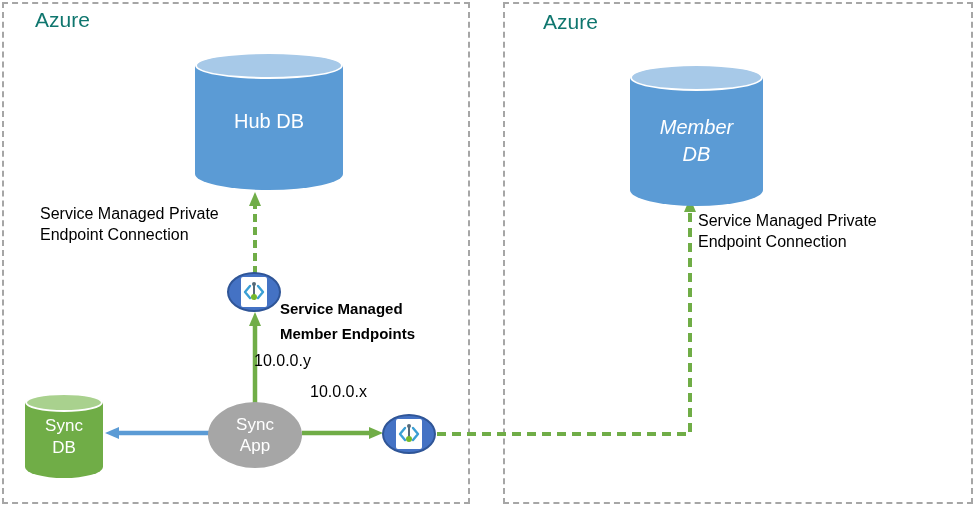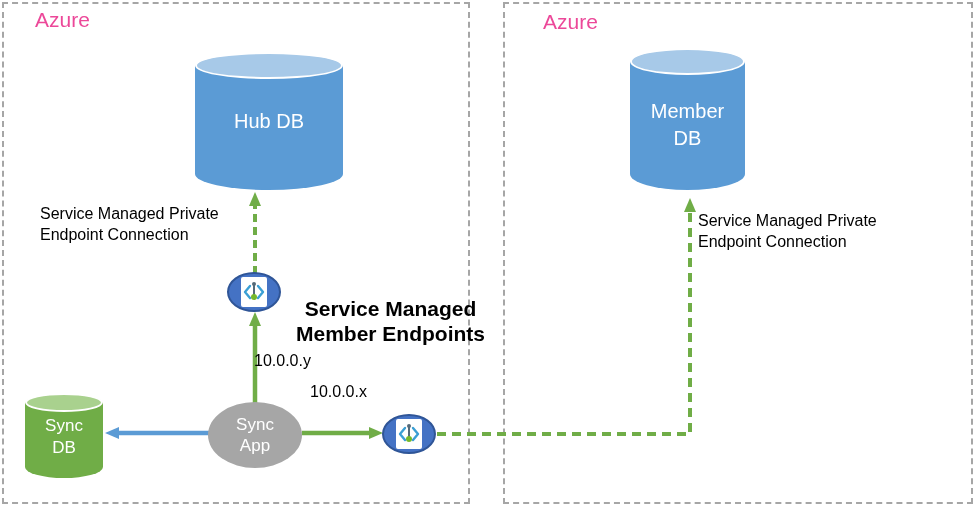--- a/index.html
+++ b/index.html
@@ -4,39 +4,39 @@
 <style>
   html,body{margin:0;padding:0;background:#fff;}
   .canvas{
     position:relative;width:975px;height:508px;background:#fff;overflow:hidden;
     font-family:"Liberation Sans",sans-serif;color:#000;
   }
   
   .region{position:absolute;border:2px dashed #a6a6a6;background:#fff;box-sizing:border-box;z-index:0;}
   .region-left{left:2px;top:2px;width:468px;height:502px;}
   .region-right{left:503px;top:2px;width:470px;height:502px;}
-  .region-label{position:absolute;font-size:21px;color:#ec4899;z-index:3;}
+  .region-label{position:absolute;font-size:21px;color:#0f766e;z-index:3;}
   .region-label.left{left:35px;top:8px;}
   .region-label.right{left:543px;top:10px;}
 
   
   .arrows{position:absolute;left:0;top:0;z-index:1;}
 
   
   .cyl{position:absolute;z-index:2;}
   .cyl .cyl-body{position:absolute;left:0;right:0;bottom:0;}
   .cyl .cyl-top{position:absolute;left:0;right:0;top:0;border-radius:50%;box-sizing:border-box;border:2px solid #fff;}
   .cyl .cyl-label{position:absolute;left:0;right:0;color:#fff;text-align:center;z-index:2;}
 
   .hub{left:195px;top:52px;width:148px;height:138px;}
   .hub .cyl-body{top:13px;background:#5b9bd5;border-radius:0 0 50% 50% / 0 0 16px 16px;}
   .hub .cyl-top{height:27px;background:#a7c9e8;}
   .hub .cyl-label{top:58px;font-size:20px;}
 
-  .member{left:630px;top:48px;width:115px;height:142px;}
+  .member{left:630px;top:64px;width:133px;height:142px;font-style:italic;}
   .member .cyl-body{top:13px;background:#5b9bd5;border-radius:0 0 50% 50% / 0 0 16px 16px;}
   .member .cyl-top{height:27px;background:#a7c9e8;}
   .member .cyl-label{top:50px;font-size:20px;line-height:27px;}
 
   .syncdb{left:25px;top:393px;width:78px;height:85px;}
   .syncdb .cyl-body{top:9px;background:#70ad47;border-radius:0 0 50% 50% / 0 0 11px 11px;}
   .syncdb .cyl-top{height:19px;background:#a9d18e;}
   .syncdb .cyl-label{top:22px;font-size:17px;line-height:22px;}
 
   
@@ -46,21 +46,21 @@
   
   .pe-node{position:absolute;width:54px;height:40px;background:#4472c4;border:2px solid #2f5597;border-radius:50%;
     box-sizing:border-box;display:flex;align-items:center;justify-content:center;z-index:2;}
   .pe-node.ep1{left:227px;top:272px;}
   .pe-node.ep2{left:382px;top:414px;}
 
   
   .lbl{position:absolute;z-index:3;white-space:nowrap;}
   .lbl-conn-left{left:40px;top:203px;font-size:16px;line-height:21px;}
   .lbl-conn-right{left:698px;top:210px;font-size:16px;line-height:21px;}
-  .lbl-bold{left:296px;top:296px;font-size:21px;line-height:25px;font-weight:bold;text-align:center;}
+  .lbl-bold{left:280px;top:296px;font-size:15px;line-height:25px;font-weight:bold;}
   .lbl-ip-y{left:254px;top:352px;font-size:16px;}
   .lbl-ip-x{left:310px;top:383px;font-size:16px;}
 </style>
 </head>
 <body>
 
 <div class="canvas">
 
   <div class="region region-left"></div>
   <div class="region region-right"></div>

